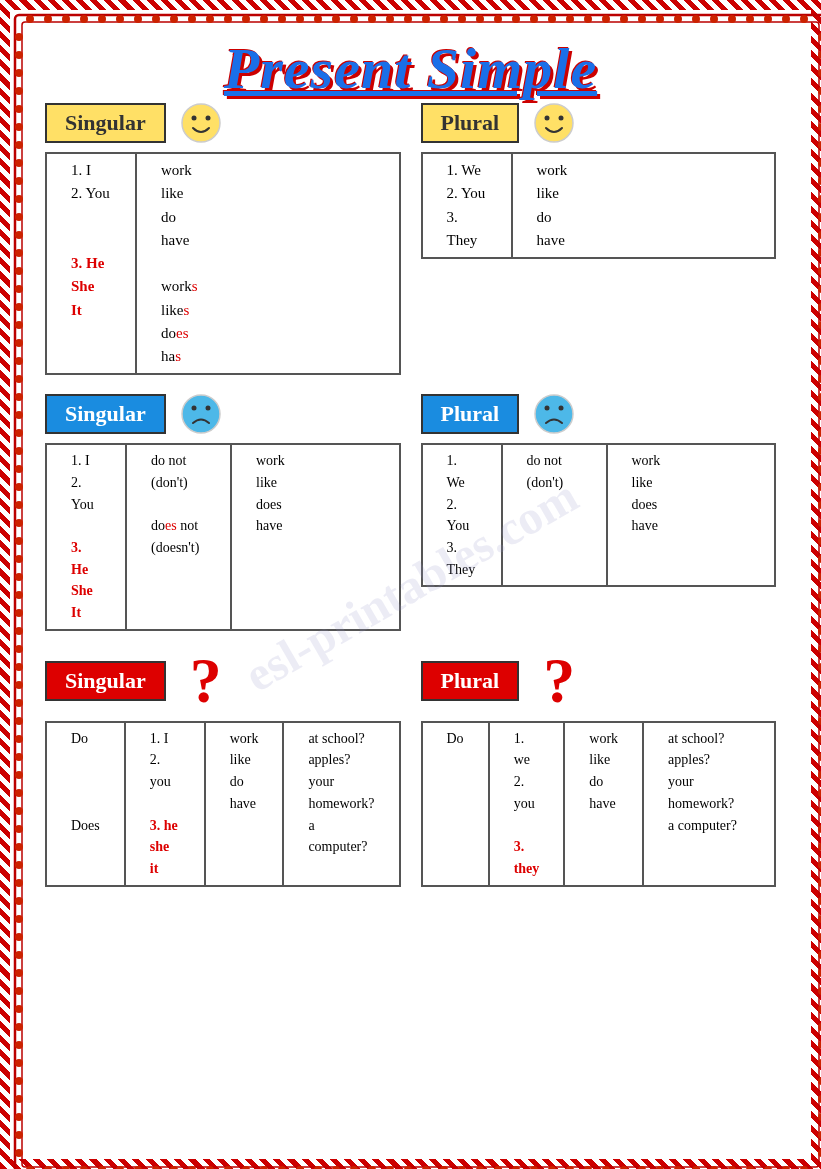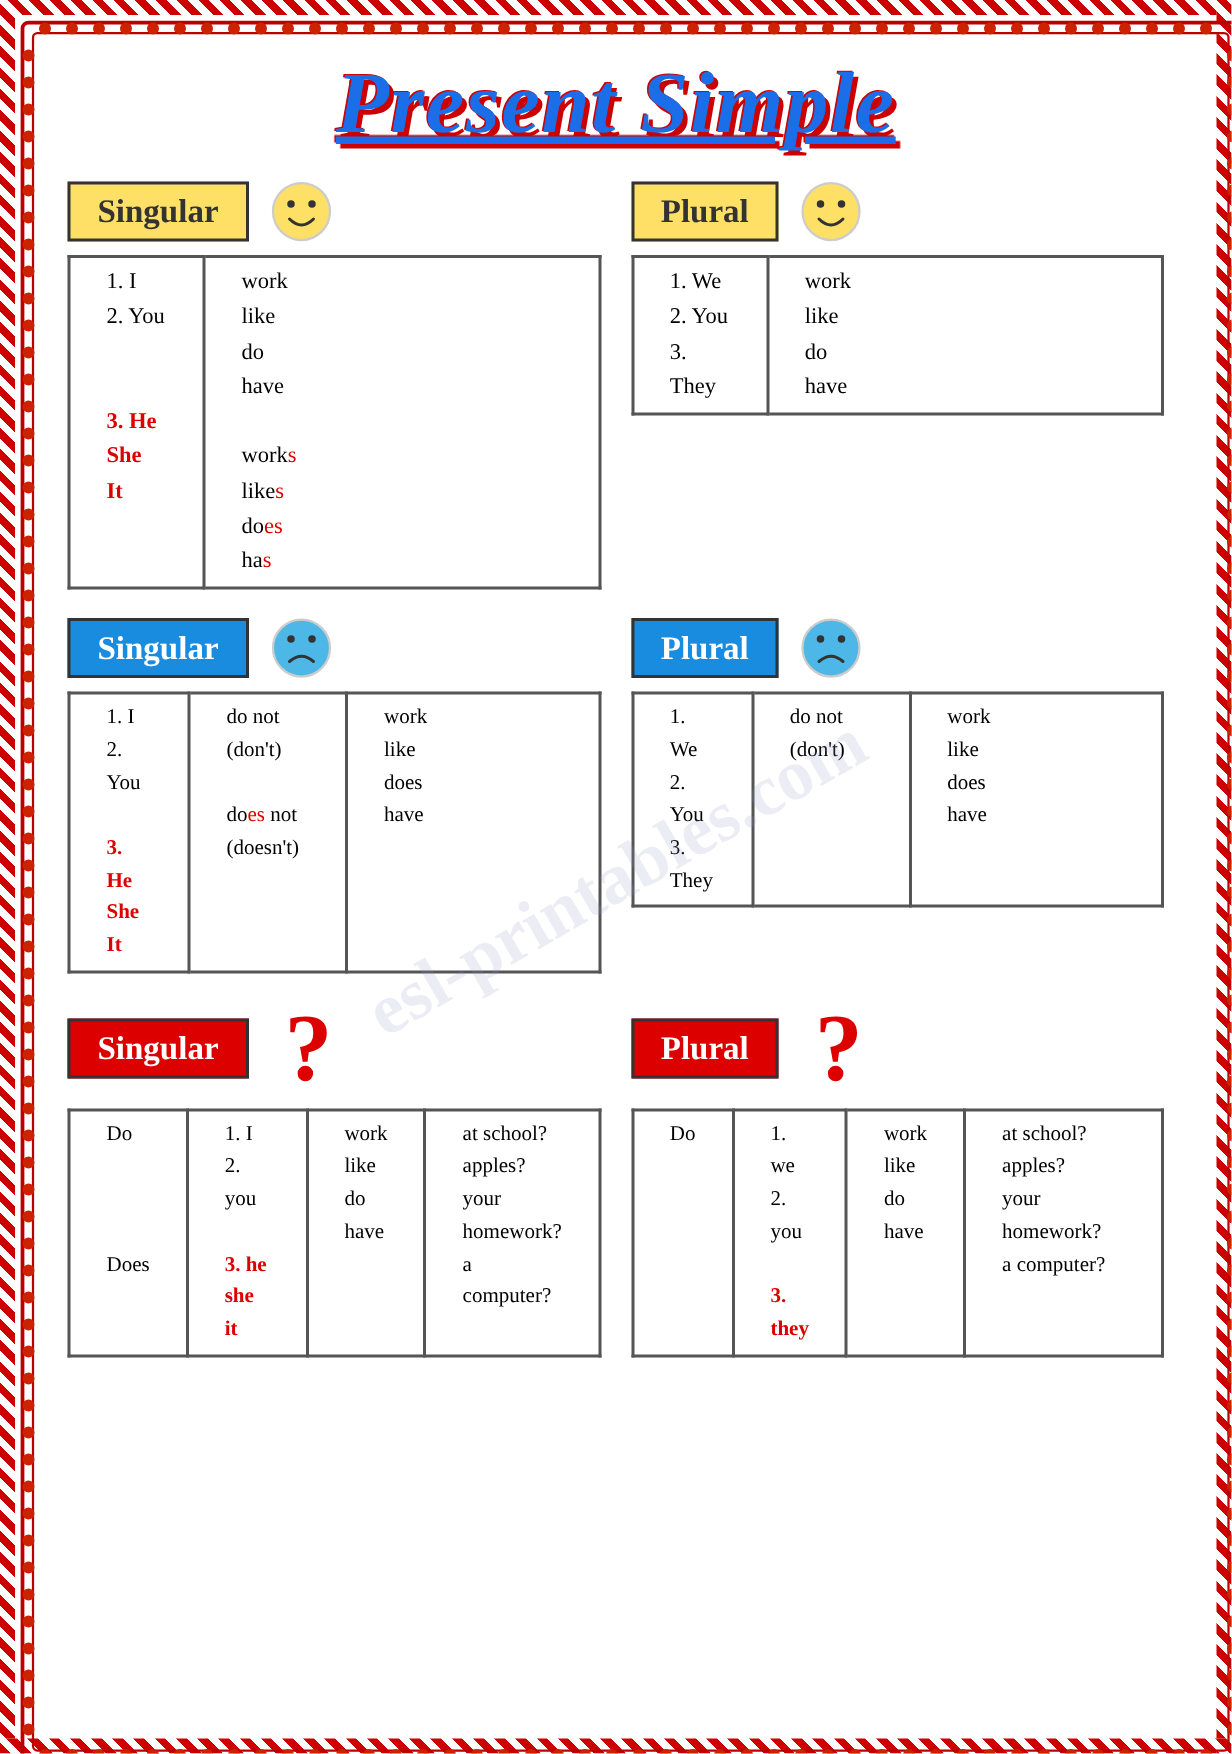--- a/index.html
+++ b/index.html
@@ -30,21 +30,20 @@
       padding: 10px 20px;
     }
 
     .title {
       text-align: center;
       font-size: 58px;
       font-weight: bold;
       color: #1a6fe8;
       text-shadow: 3px 3px 0 #c00, -1px -1px 0 #c00;
       font-style: italic;
-      margin-bottom: 18px;
       letter-spacing: 1px;
       text-decoration: underline;
     }
 
     .two-col {
       display: flex;
       gap: 20px;
       margin-bottom: 12px;
     }
 

